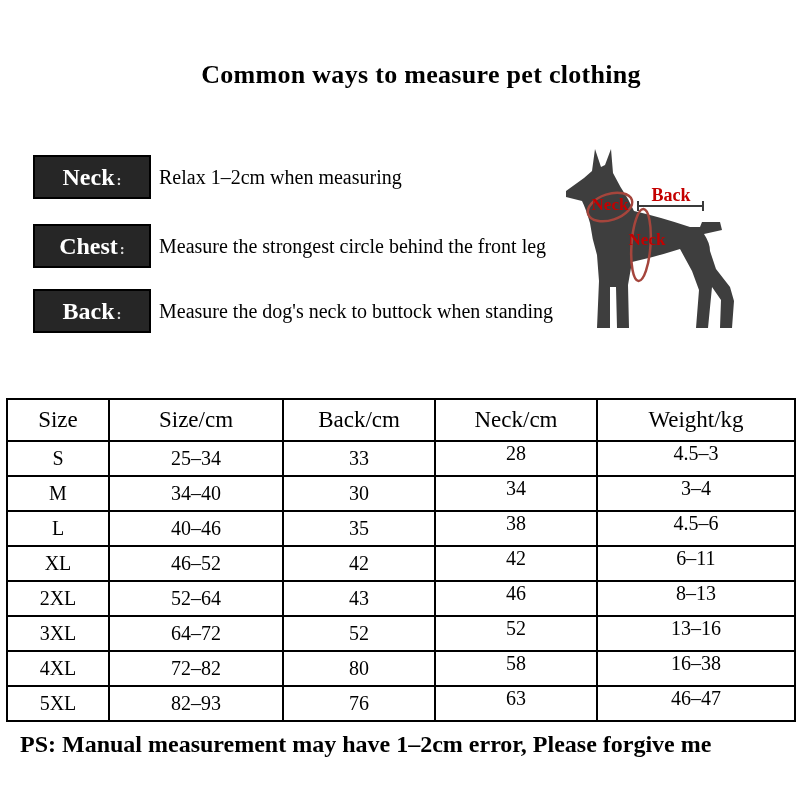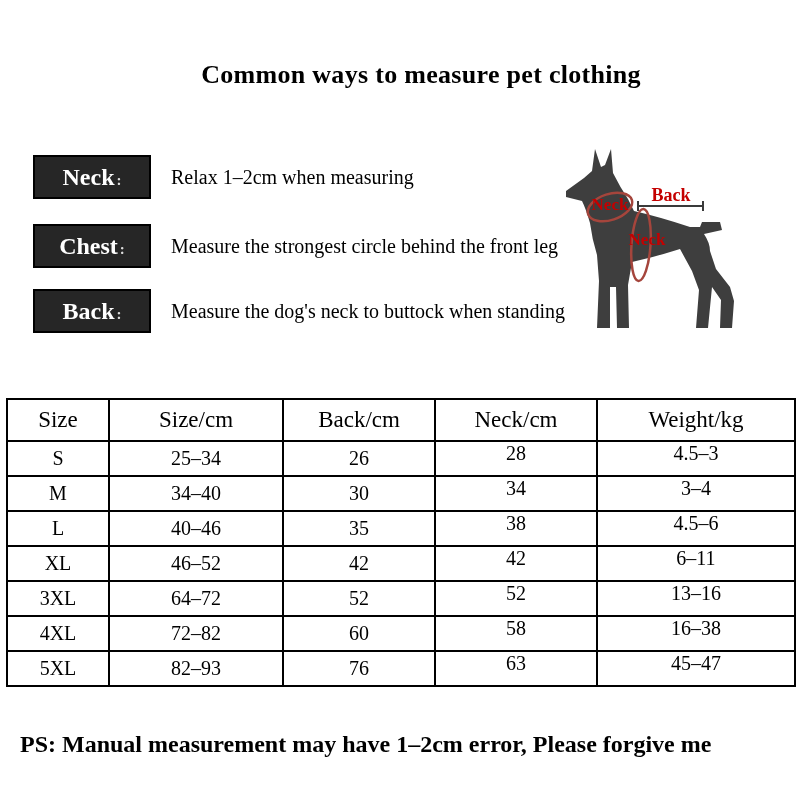--- a/index.html
+++ b/index.html
@@ -14,21 +14,21 @@
   .instr-row{position:absolute;left:33px;display:flex;align-items:center;}
   .row-neck{top:155px;}
   .row-chest{top:224px;}
   .row-back{top:289px;}
   .label-box{
     width:114px;height:40px;background:#262626;border:2px solid #000;
     color:#fff;display:flex;align-items:center;justify-content:center;
     font-weight:bold;font-size:24px;
   }
   .label-colon{font-size:15px;font-weight:bold;color:#ddd;margin-left:2px;position:relative;top:3px;}
-  .desc{font-size:20px;margin-left:20px;white-space:nowrap;}
+  .desc{font-size:20px;margin-left:8px;white-space:nowrap;}
   .row-chest .desc,.row-back .desc{}
   .dog-wrap{position:absolute;left:550px;top:135px;width:250px;height:210px;}
   .dog-body{filter:blur(.5px);}
   .size-table{
     position:absolute;left:6px;top:398px;width:788px;
     border-collapse:collapse;table-layout:fixed;
   }
   .size-table th,.size-table td{
     border:2px solid #000;text-align:center;vertical-align:middle;
     font-weight:normal;padding:0;
@@ -101,21 +101,21 @@
       <th>Size/cm</th>
       <th>Back/cm</th>
       <th>Neck/cm</th>
       <th>Weight/kg</th>
     </tr>
   </thead>
   <tbody>
     <tr>
       <td>S</td>
       <td>25–34</td>
-      <td>26</td>
+      <td>33</td>
       <td class="up">28</td>
       <td class="up">4.5–3</td>
     </tr>
     <tr>
       <td>M</td>
       <td>34–40</td>
       <td>30</td>
       <td class="up">34</td>
       <td class="up">3–4</td>
     </tr>
@@ -127,36 +127,43 @@
       <td class="up">4.5–6</td>
     </tr>
     <tr>
       <td>XL</td>
       <td>46–52</td>
       <td>42</td>
       <td class="up">42</td>
       <td class="up">6–11</td>
     </tr>
     <tr>
+      <td>2XL</td>
+      <td>52–64</td>
+      <td>43</td>
+      <td class="up">46</td>
+      <td class="up">8–13</td>
+    </tr>
+    <tr>
       <td>3XL</td>
       <td>64–72</td>
       <td>52</td>
       <td class="up">52</td>
       <td class="up">13–16</td>
     </tr>
     <tr>
       <td>4XL</td>
       <td>72–82</td>
-      <td>60</td>
+      <td>80</td>
       <td class="up">58</td>
       <td class="up">16–38</td>
     </tr>
     <tr>
       <td>5XL</td>
       <td>82–93</td>
       <td>76</td>
       <td class="up">63</td>
-      <td class="up">45–47</td>
+      <td class="up">46–47</td>
     </tr>
   </tbody>
 </table>
 
 <div class="footnote">PS: Manual measurement may have 1–2cm error, Please forgive me</div>
 
 </body></html>

